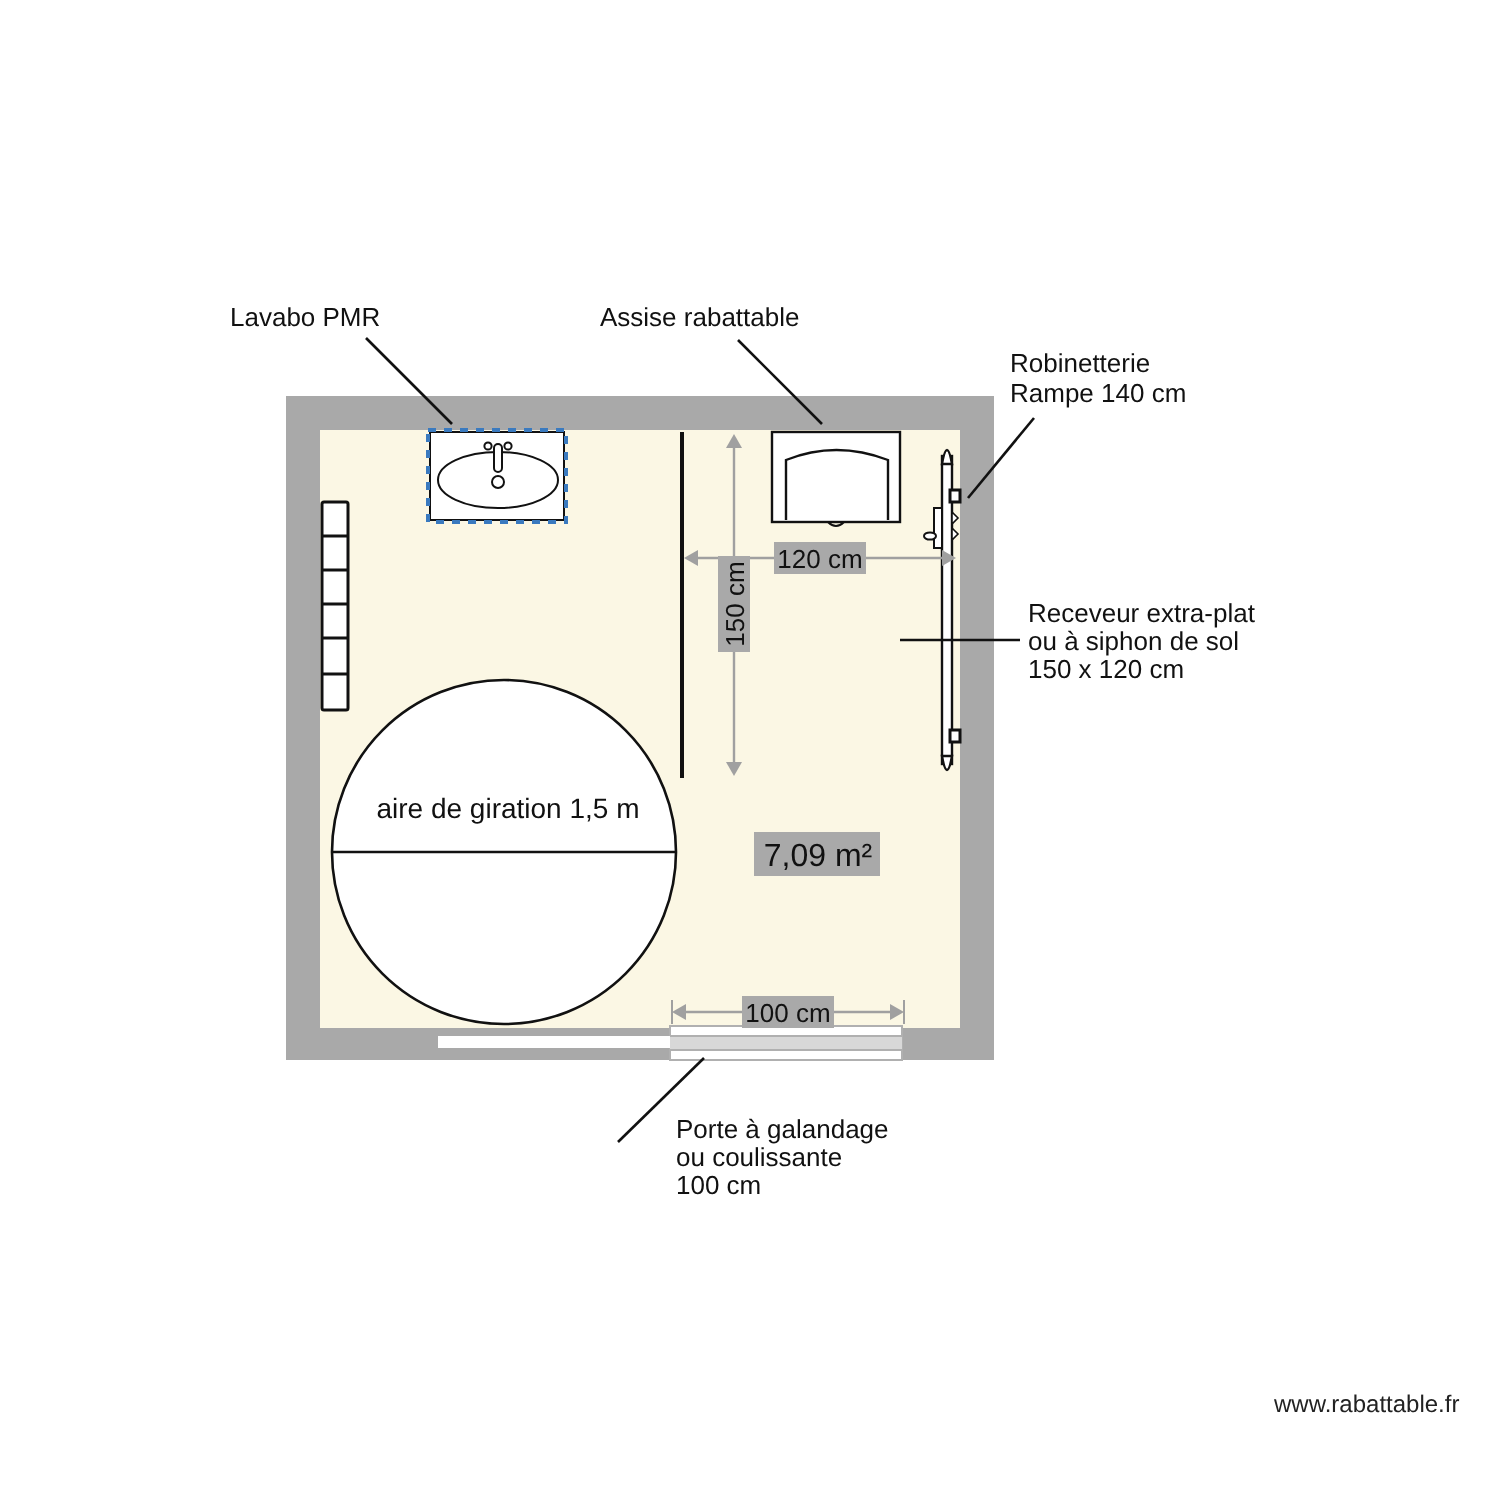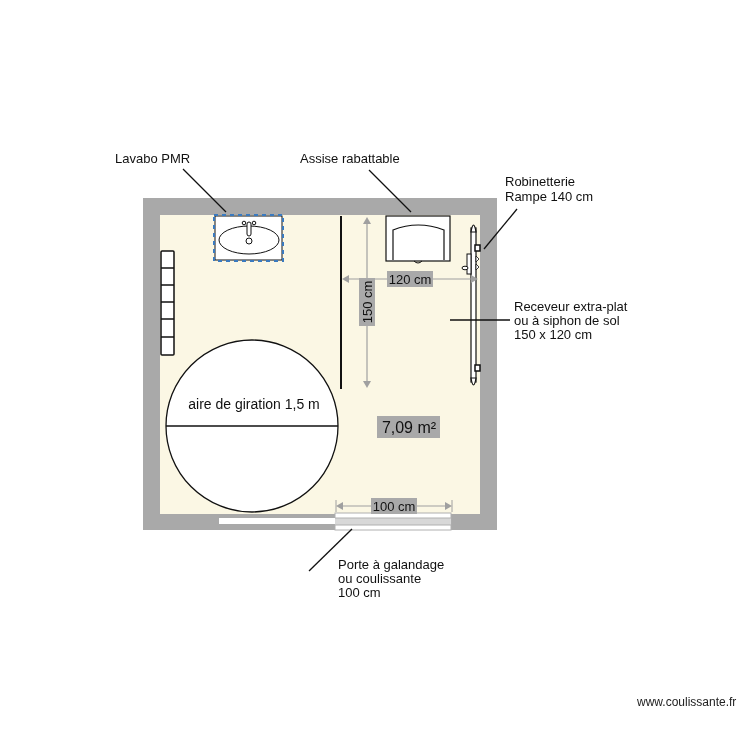--- a/index.html
+++ b/index.html
@@ -120,13 +120,13 @@
   <text class="lbl" x="505" y="186">Robinetterie</text>
   <text class="lbl" x="505" y="201">Rampe 140 cm</text>
   <text class="lbl" x="514" y="311">Receveur extra-plat</text>
   <text class="lbl" x="514" y="325">ou à siphon de sol</text>
   <text class="lbl" x="514" y="339">150 x 120 cm</text>
   <text class="lbl" x="338" y="569">Porte à galandage</text>
   <text class="lbl" x="338" y="583">ou coulissante</text>
   <text class="lbl" x="338" y="597">100 cm</text>
 </svg>
 
-<div class="wm">www.coulissante.fr</div>
+<div class="wm">www.rabattable.fr</div>
 
 </body></html>

